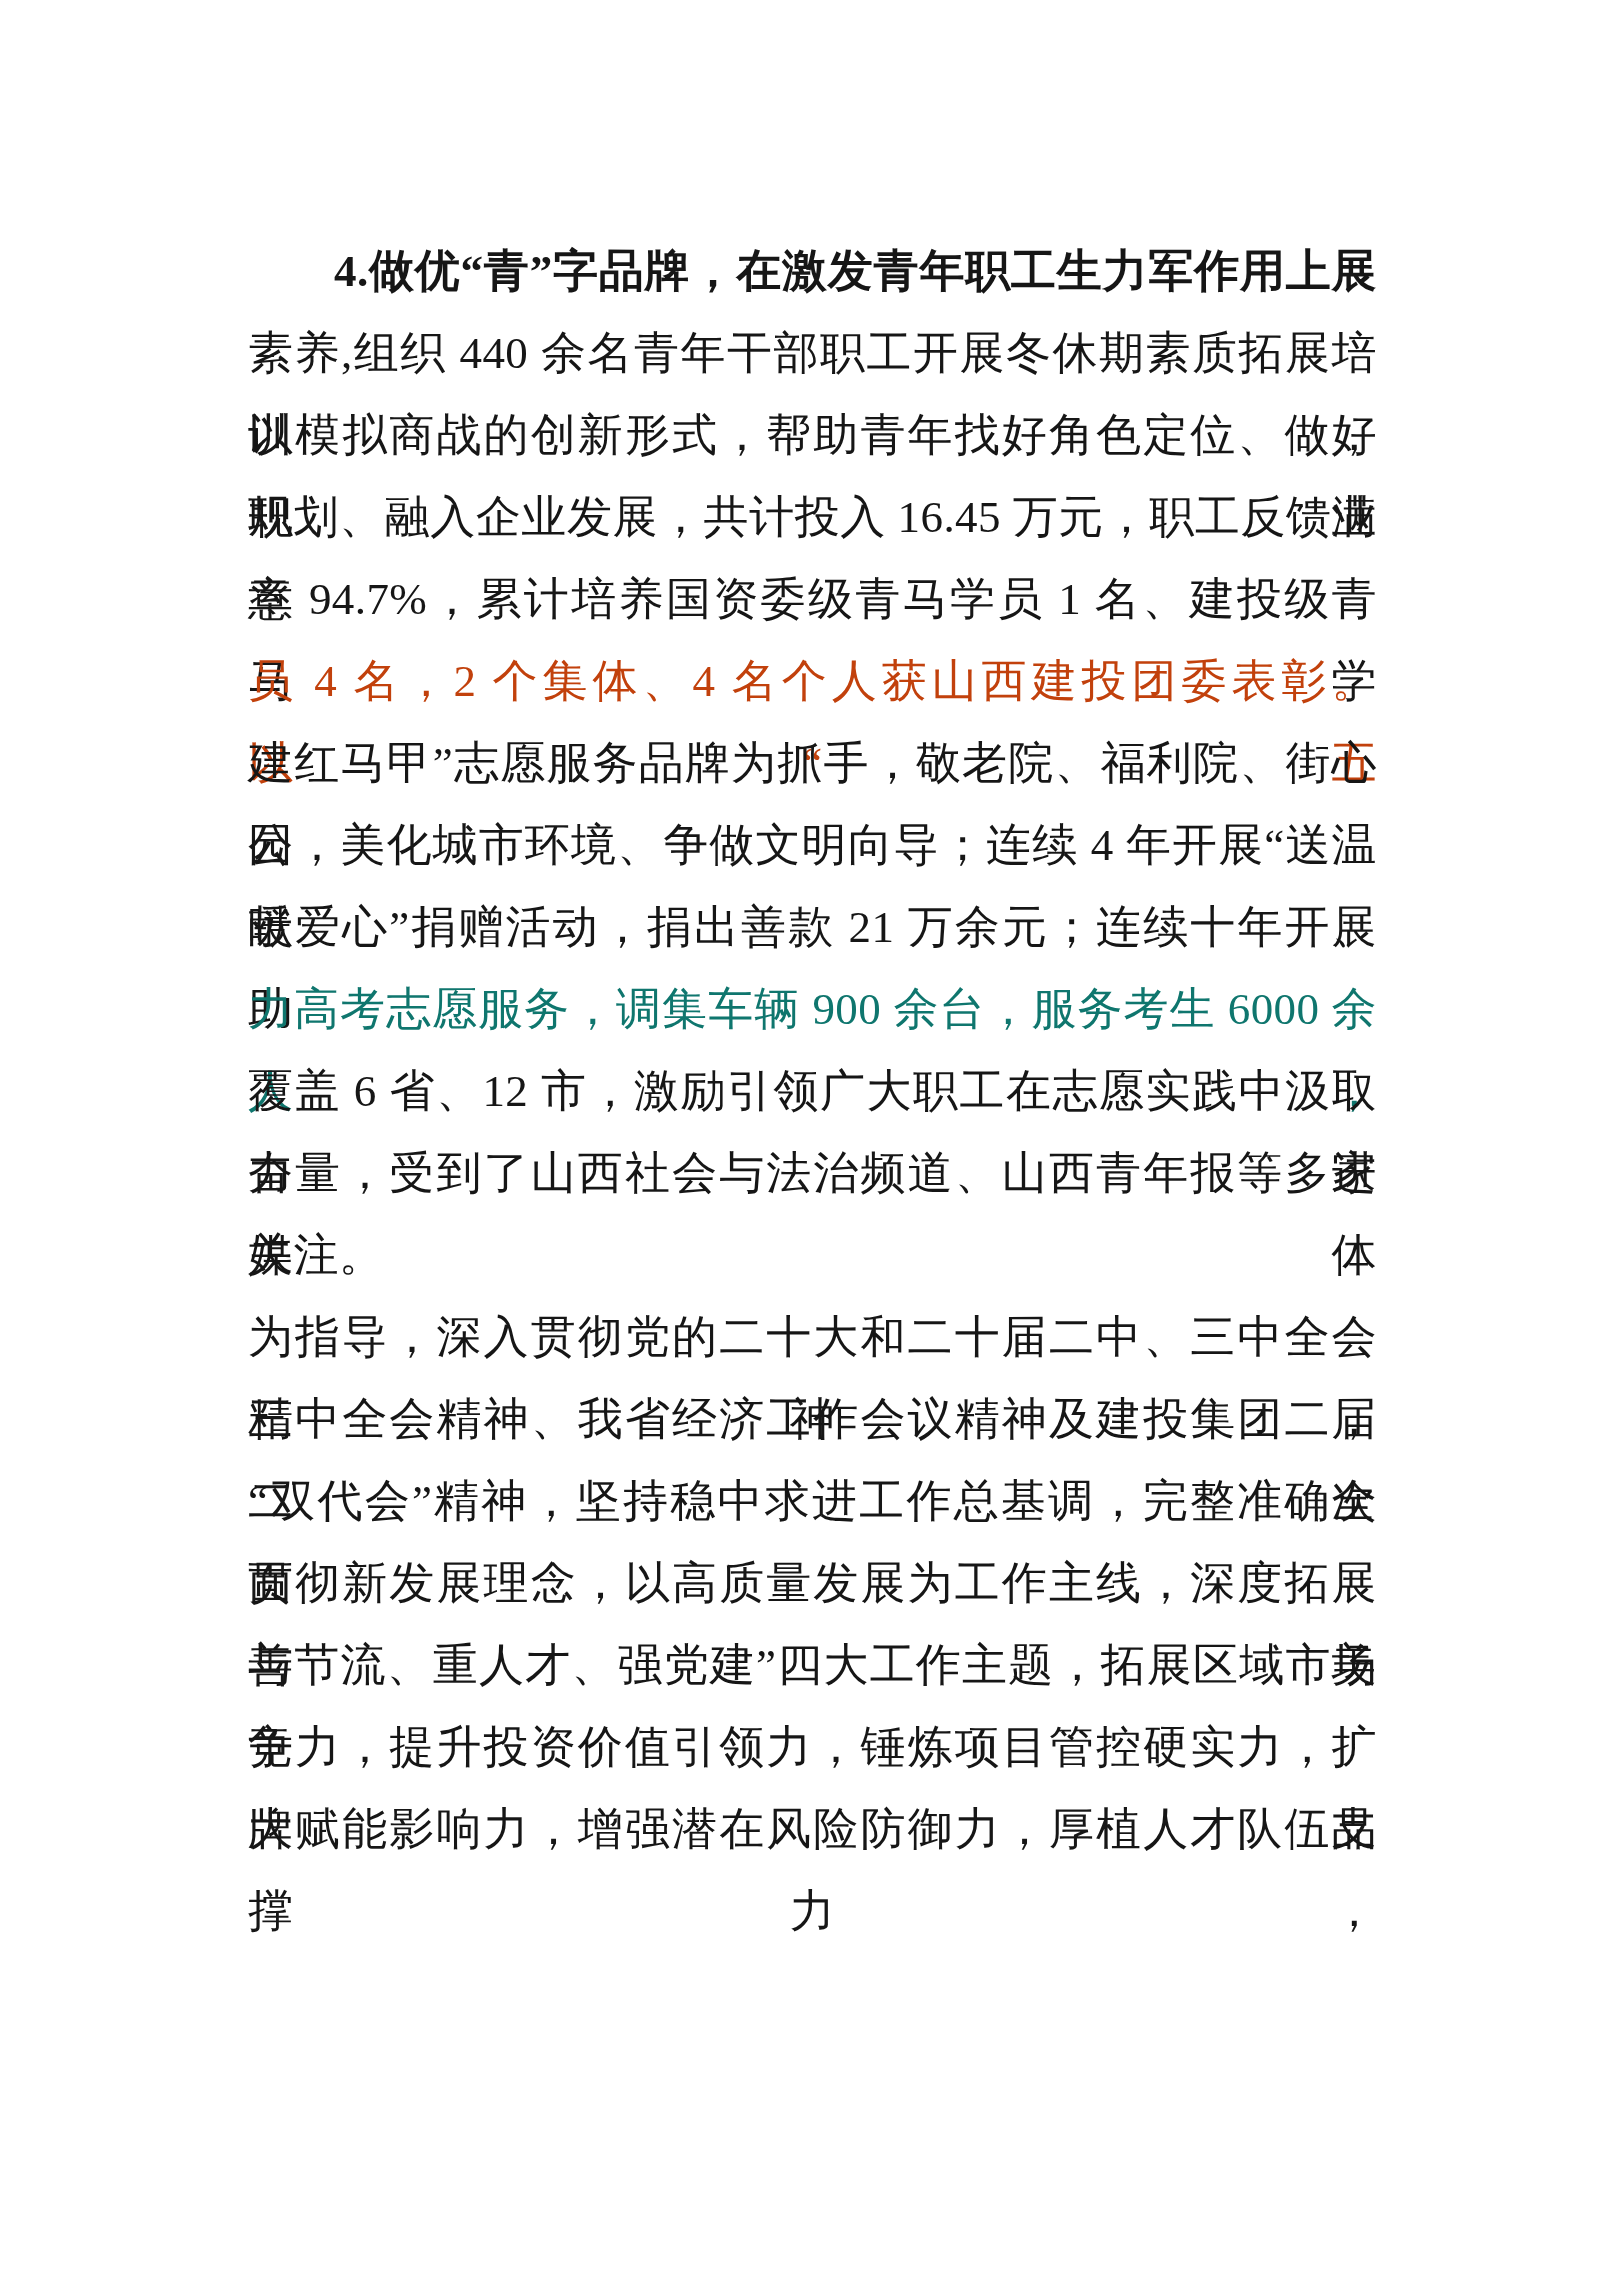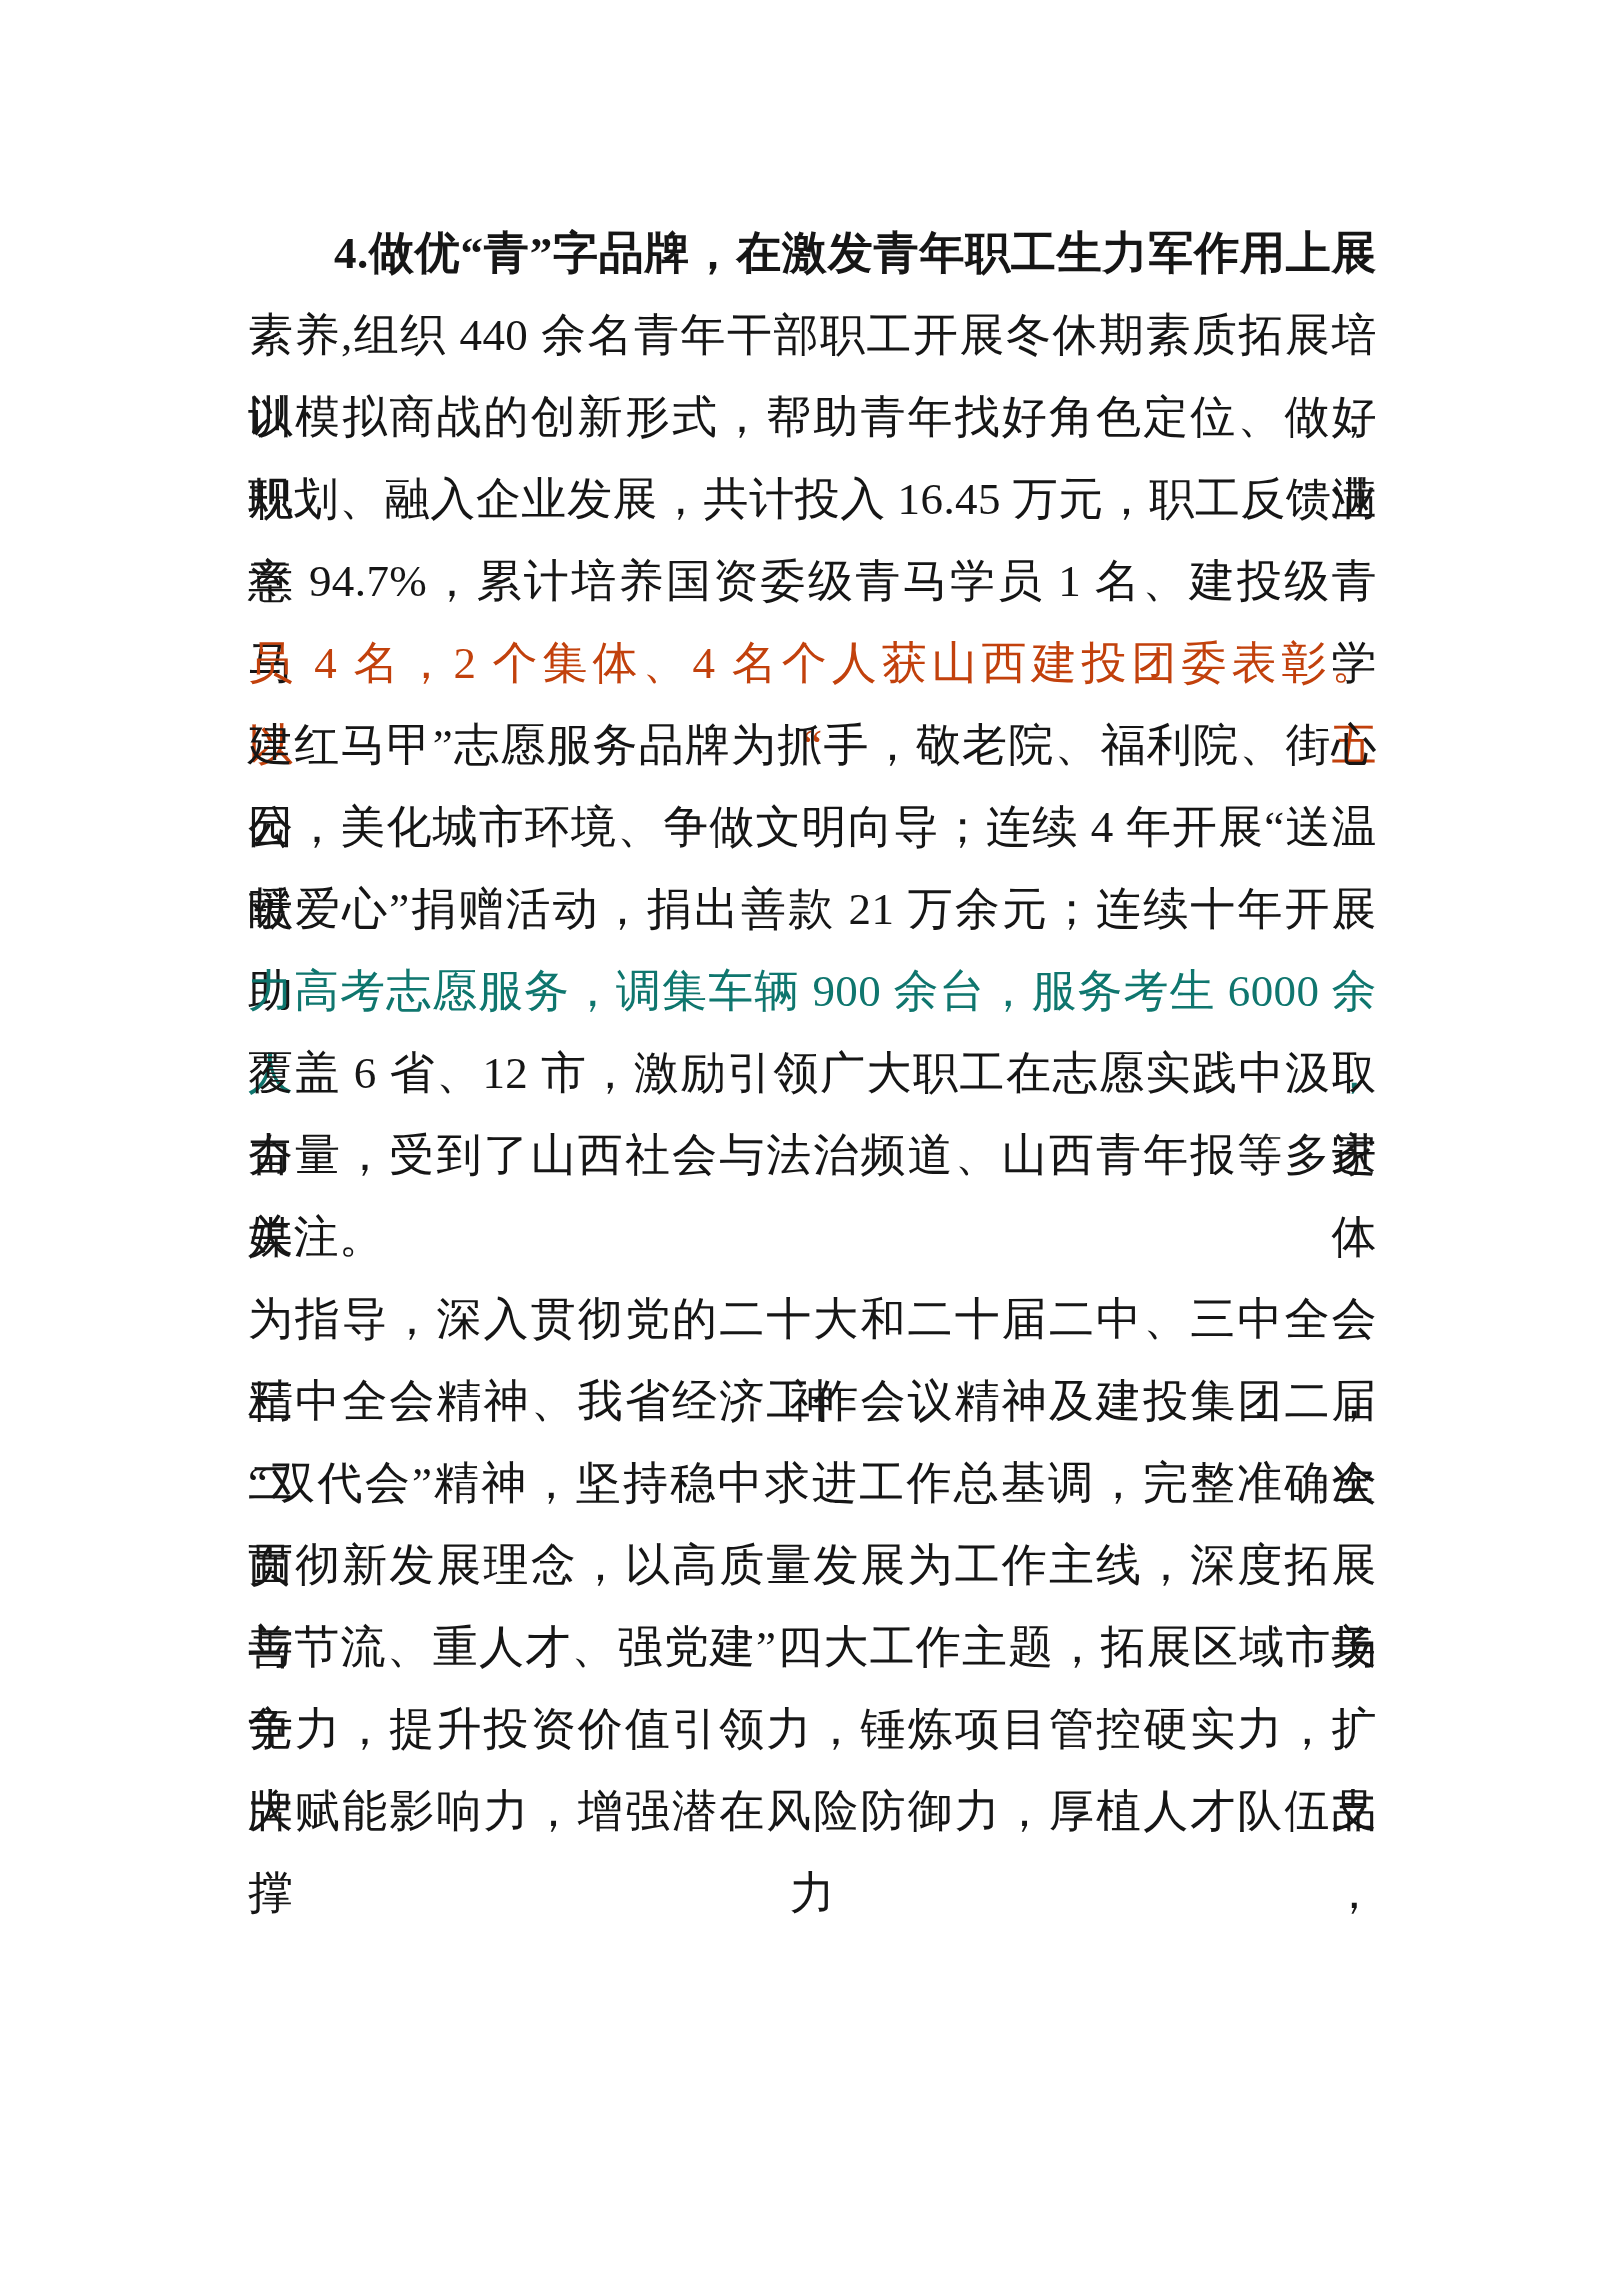--- a/index.html
+++ b/index.html
@@ -7,20 +7,21 @@
     padding: 0;
     background: #ffffff;
   }
   .page {
     position: relative;
     width: 1623px;
     height: 2038px;
     background: #ffffff;
     overflow: hidden;
     font-family: "Liberation Serif", "DejaVu Serif", serif;
+    margin-top: 18px;
   }
   .text-block {
     position: absolute;
     left: 248px;
     top: 212px;
     width: 1129px;
   }
   .line {
     height: 82px;
     line-height: 82px;

